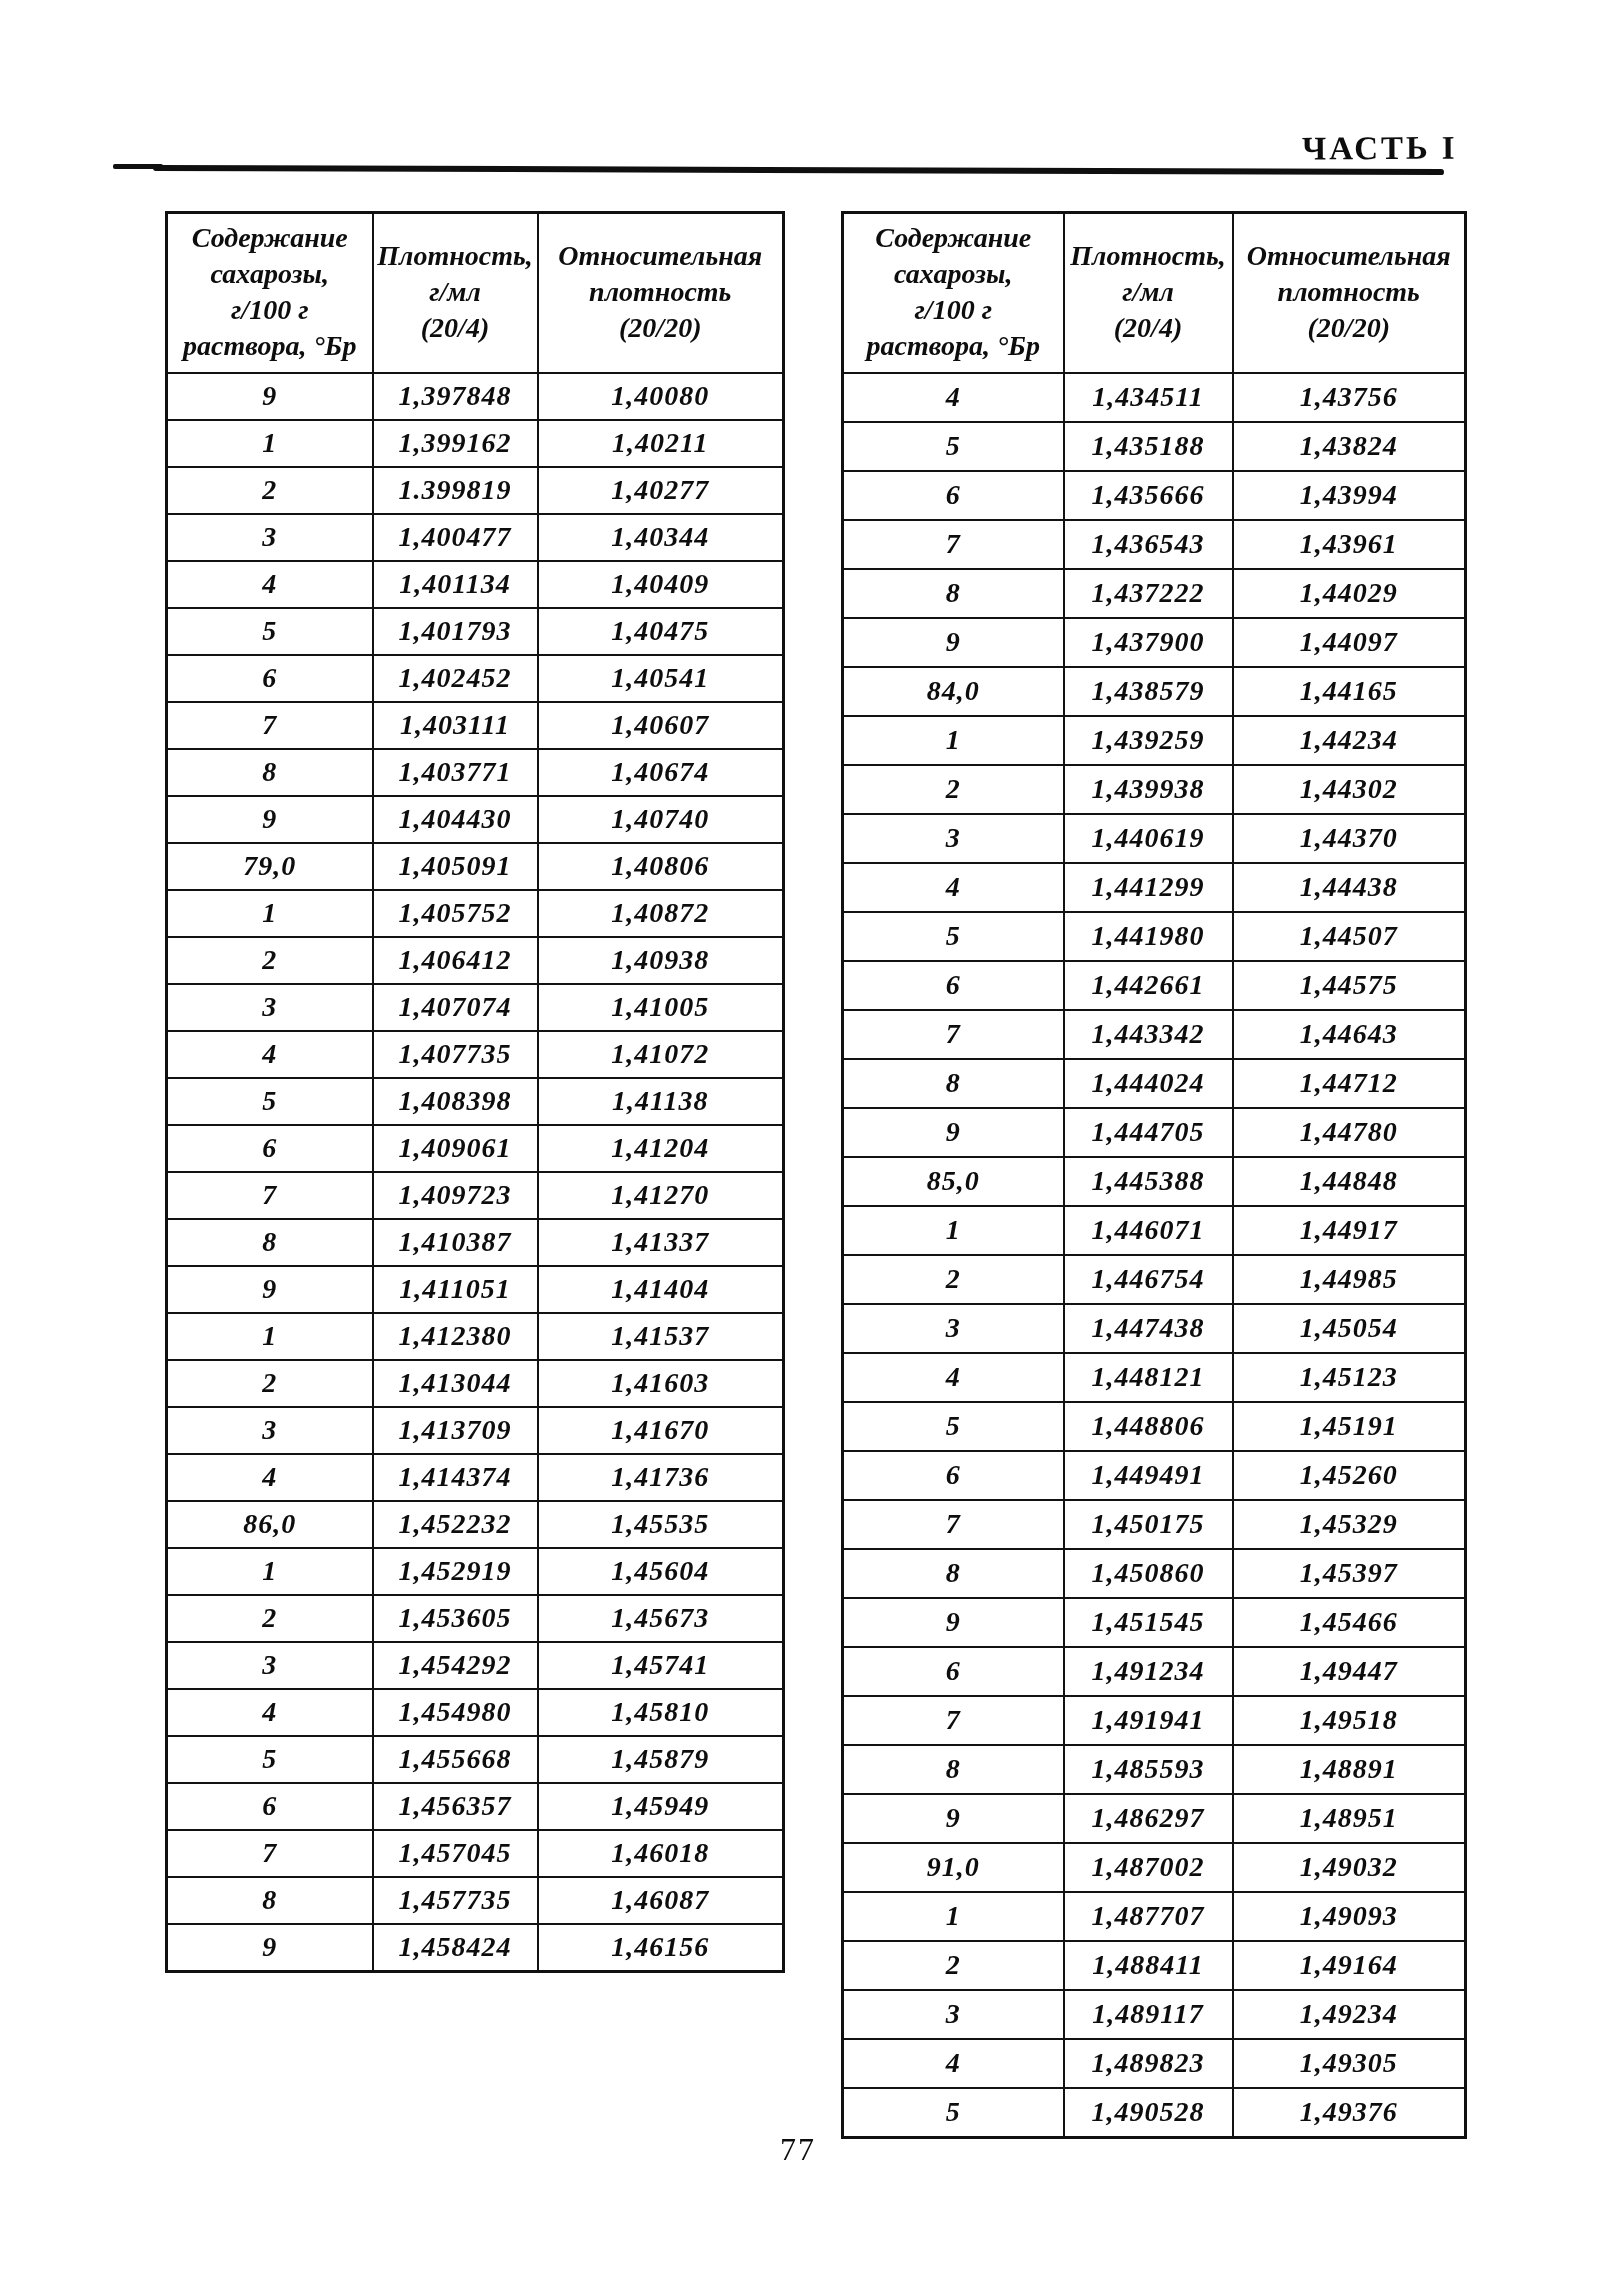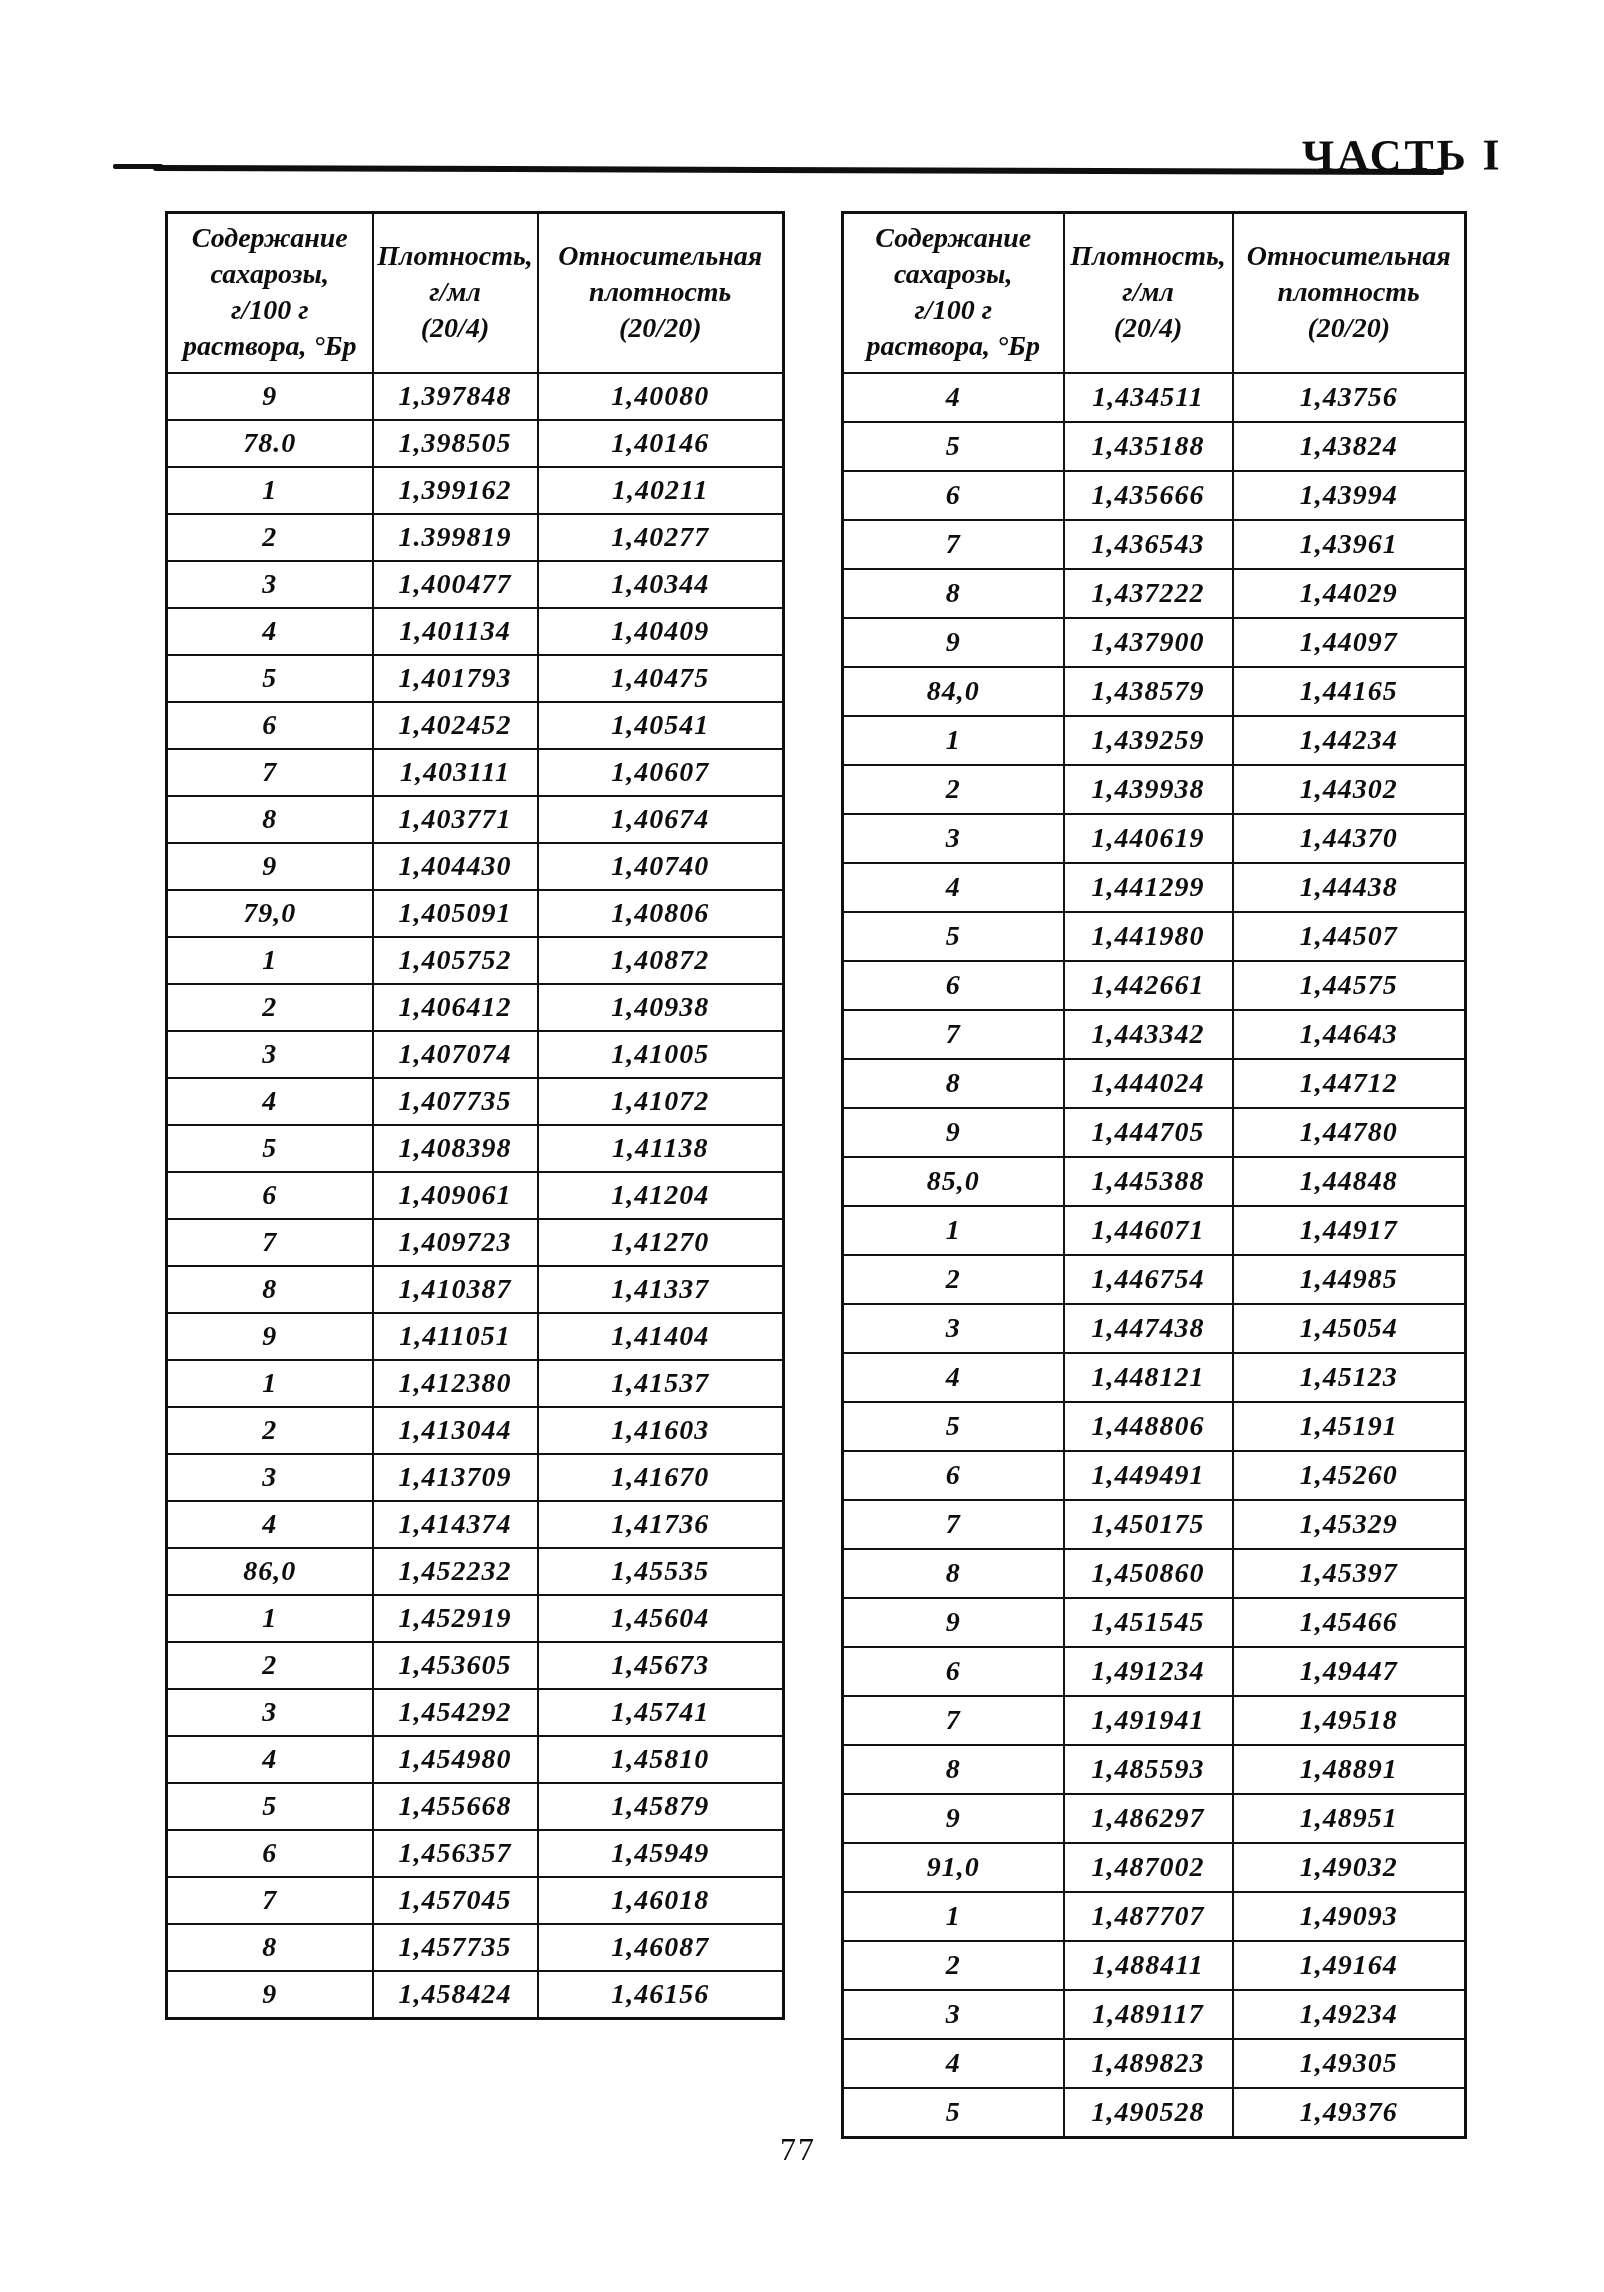--- a/index.html
+++ b/index.html
@@ -8,21 +8,21 @@
     width:1604px;height:2293px;
     background:#ffffff;
     font-family:"Liberation Serif", serif;
     color:#0d0d0d;
     font-weight:bold;
     overflow:hidden;
   }
   .running-head{
     position:absolute;
     left:1302px;top:130px;
-    font-size:44px;
+    font-size:33px;
     letter-spacing:2.9px;
     font-weight:bold;
     transform:rotate(-0.3deg);
   }
   .head-rule{
     position:absolute;
     left:153px;top:167px;
     width:1291px;height:5.8px;
     background:#0f0f0f;
     border-radius:2.9px;
@@ -106,25 +106,20 @@
 (20/20)</th>
       </tr>
     </thead>
     <tbody>
         <tr>
           <td>9</td>
           <td>1,397848</td>
           <td>1,40080</td>
         </tr>
         <tr>
-          <td>78.0</td>
-          <td>1,398505</td>
-          <td>1,40146</td>
-        </tr>
-        <tr>
           <td>1</td>
           <td>1,399162</td>
           <td>1,40211</td>
         </tr>
         <tr>
           <td>2</td>
           <td>1.399819</td>
           <td>1,40277</td>
         </tr>
         <tr>

